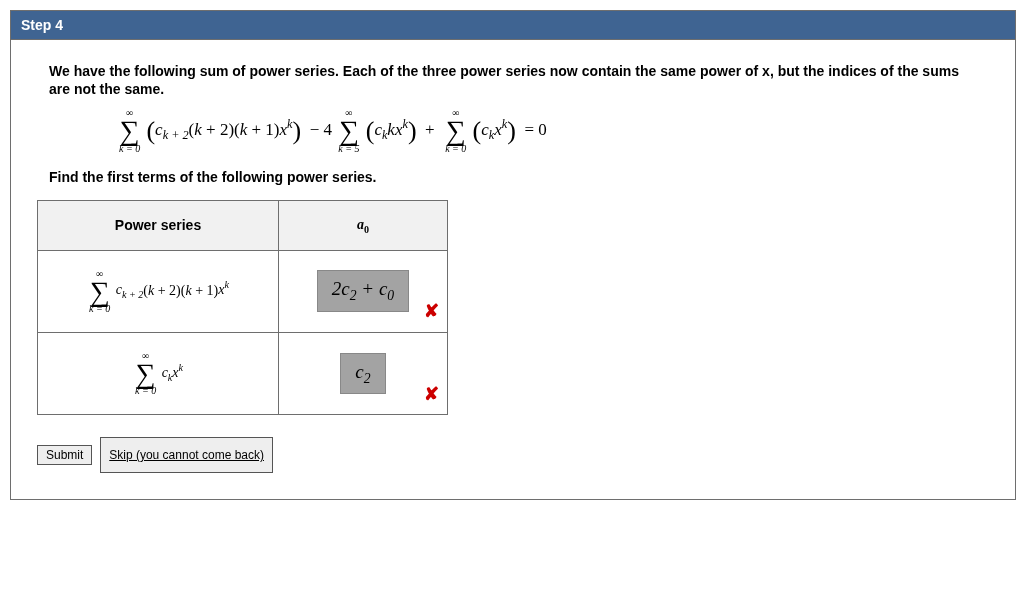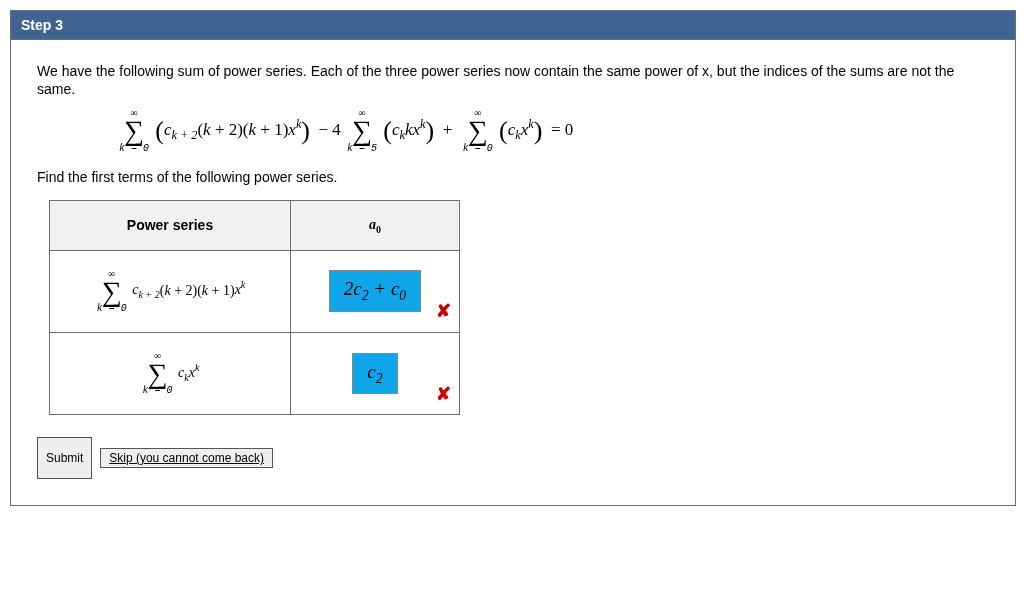--- a/index.html
+++ b/index.html
@@ -20,24 +20,24 @@
   }
   .content {
     padding:14px 26px 26px 26px;
     font-size:14px;
     line-height:1.3;
   }
   .equation-row {
     margin:10px 0 14px 80px;
     font-size:17px;
   }
-  .para { margin:8px 0; }
+  .para { margin:8px 12px;font-weight:bold; }
   table.power-table {
     border-collapse:collapse;
-    margin:14px 0 22px 12px;
+    margin:14px 0 22px 0;
   }
   table.power-table th, table.power-table td {
     border:1px solid #6e6e6e;
     vertical-align:middle;
     text-align:center;
   }
   table.power-table th {
     background:#f1f1f1;
     font-weight:bold;
     font-size:14px;
@@ -52,72 +52,72 @@
     min-width:140px;
     position:relative;
   }
   .answer-box {
     display:inline-block;
     border:1px solid #888;
     padding:6px 14px;
     font-family:"Times New Roman", serif;
     font-size:19px;
     font-style:italic;
-    background:#0ea5e9;
+    background:#a3a3a3;
   }
   .x-mark {
     color:#c00;
     font-weight:bold;
     font-size:18px;
     position:absolute;
     right:8px; bottom:8px;
   }
   .btn-row { margin-top:6px; }
   .submit-btn {
     font-size:12px;
     border:1px solid #555;
     background:#eee;
-    padding:13px 8px;
+    padding:2px 8px;
     cursor:pointer;
     font-family:inherit;
   }
   .skip-btn {
     font-size:12px;
     border:1px solid #555;
     background:#eee;
-    padding:2px 8px;
+    padding:10px 8px;
     text-decoration:underline;
     cursor:pointer;
     font-family:inherit;
     margin-left:4px;
   }
   
   .math, .math * { font-family:"Times New Roman", serif; }
   .italic { font-style:italic; }
   .sum-block {
     display:inline-block;
     vertical-align:middle;
     position:relative;
     text-align:center;
     line-height:1;
     margin:0 2px;
   }
   .sum-top { font-size:10px; display:block; }
   .sigma   { font-size:28px; display:block; line-height:0.9;}
-  .sum-bot { font-size:10px; display:block; white-space:nowrap;font-family:Liberation Mono, monospace;}
+  .sum-bot { font-size:10px; display:block; white-space:nowrap;}
   .paren-l, .paren-r { font-size:26px; vertical-align:middle; display:inline-block; line-height:0.8; }
   sub { font-size:0.72em;text-align:center; }
   sup { font-size:0.72em; }
 </style>
 </head>
 <body>
 
 <div class="frame">
 
-  <div class="step-header">Step 3</div>
+  <div class="step-header">Step 4</div>
 
   <div class="content">
 
     <div class="para">We have the following sum of power series. Each of the three power series now contain the same power of x, but the indices of the sums are not the same.</div>
 
     <div class="equation-row math">
       <span class="sum-block">
         <span class="sum-top">∞</span>
         <span class="sigma">∑</span>
         <span class="sum-bot italic">k = 0</span>

